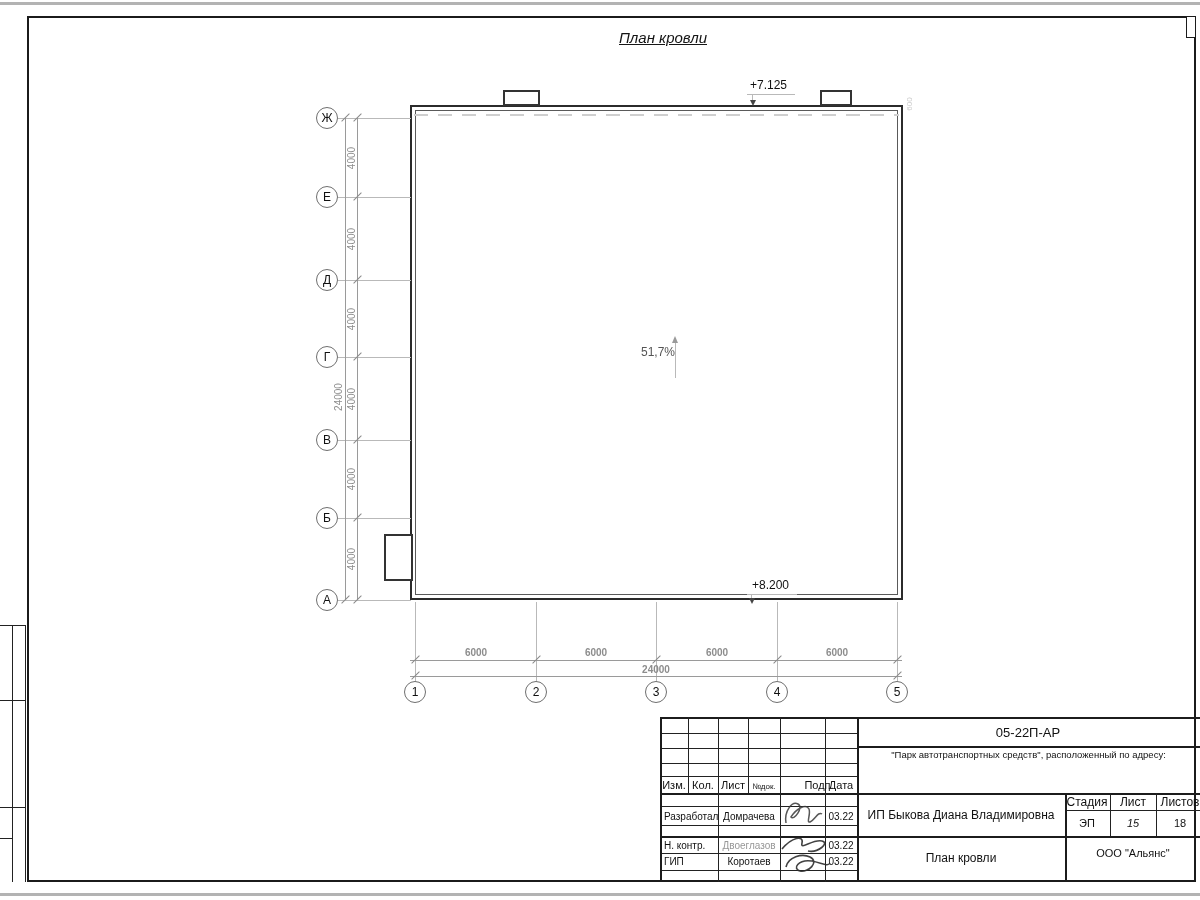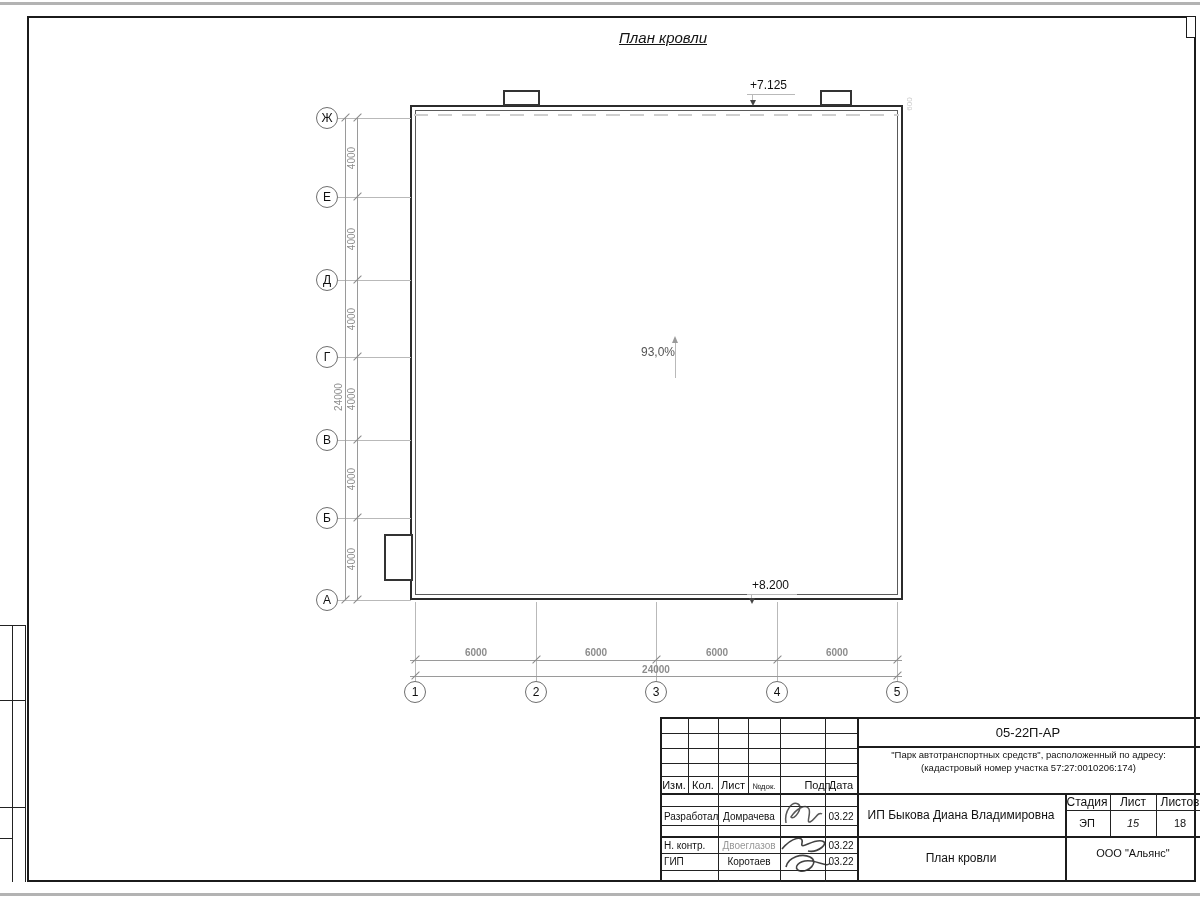--- a/index.html
+++ b/index.html
@@ -71,21 +71,21 @@
   <div class="dwg-title">План кровли</div>
 
   <div class="bld-outer"></div>
   <div class="bld-inner"></div>
   <div class="parapet-dash"></div>
   <div class="hatchbox" style="left:503px;top:90px;width:37px;height:16px;"></div>
   <div class="hatchbox" style="left:820px;top:90px;width:32px;height:16px;"></div>
   <div class="bump"></div>
   <div class="faint600" style="left:909px;top:104px;">600</div>
 
-  <div class="slope" style="left:641px;top:345px;">93,0%</div>
+  <div class="slope" style="left:641px;top:345px;">51,7%</div>
   <div class="thinv" style="left:675px;top:342px;height:36px;"></div>
   <div class="arrow-up" style="left:672px;top:336px;"></div>
 
   <div class="elev" style="left:750px;top:78px;">+7.125</div>
   <div class="thin" style="left:747px;top:94px;width:48px;"></div>
   <div class="thinv" style="left:752px;top:94px;height:7px;"></div>
   <div class="arrow-dn" style="left:750px;top:100px;"></div>
   <div class="elev" style="left:752px;top:578px;">+8.200</div>
   <div class="thin" style="left:747px;top:594px;width:50px;"></div>
   <div class="thinv" style="left:751px;top:594px;height:5px;"></div>
@@ -200,21 +200,20 @@
   <div class="vl" style="left:780px;top:717px;height:165px;"></div>
   <div class="vl" style="left:825px;top:717px;height:165px;"></div>
   <div class="vl2" style="left:857px;top:717px;height:165px;"></div>
   <div class="vl2" style="left:1065px;top:793px;height:89px;"></div>
   <div class="vl" style="left:1110px;top:793px;height:43px;"></div>
   <div class="vl" style="left:1156px;top:793px;height:43px;"></div>
 
   <div class="tb ctr h13" style="left:1028px;top:732px;">05-22П-АР</div>
   <div class="desc">
     <div>"Парк автотранспортных средств",  расположенный по адресу:</div>
-    <div>(кадастровый номер участка 57:27:0010206:174)</div>
   </div>
 
   <div class="tb ctr h11" style="left:674px;top:785px;">Изм.</div>
   <div class="tb ctr h11" style="left:703px;top:785px;">Кол.</div>
   <div class="tb ctr h11" style="left:733px;top:785px;">Лист</div>
   <div class="tb ctr h8" style="left:764px;top:786px;">№док.</div>
   <div class="tb ctr h11" style="left:802px;top:785px;margin-left:17px;">Подп.</div>
   <div class="tb ctr h11" style="left:841px;top:785px;">Дата</div>
 
   <div class="tb l small" style="left:664px;top:816px;">Разработал</div>

